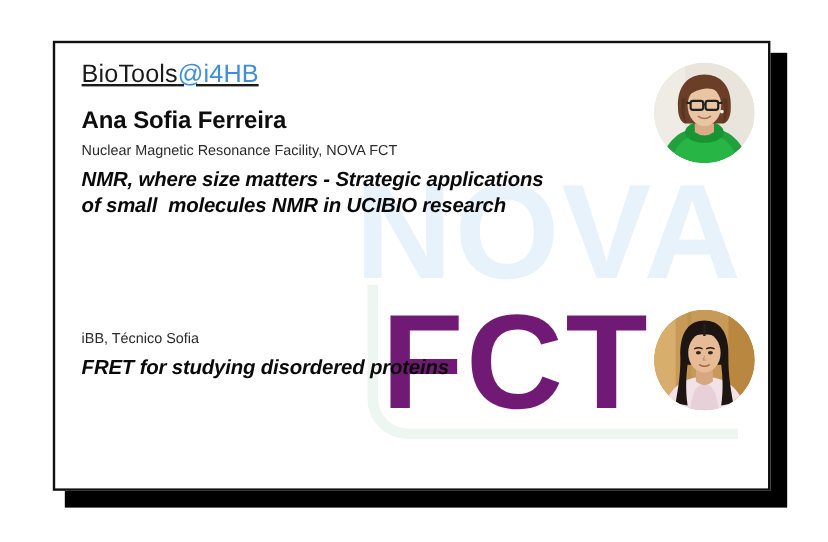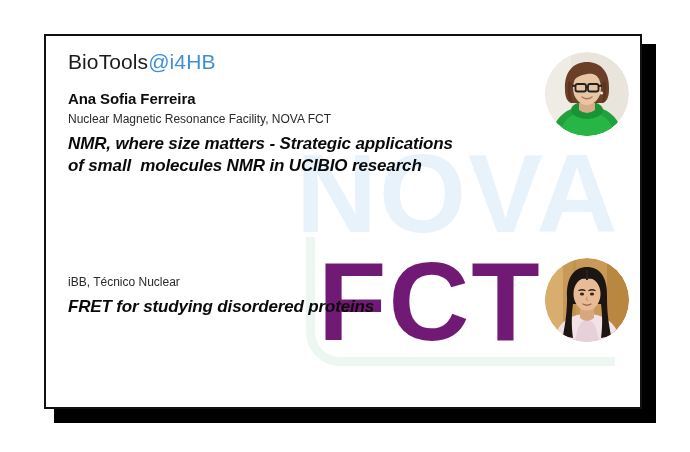--- a/index.html
+++ b/index.html
@@ -92,29 +92,30 @@
 
   .brand {
     position: absolute;
     left: 22px;
     top: 14px;
     font-size: 21px;
     font-weight: 400;
     color: #1a1a1a;
     letter-spacing: 0.1px;
     white-space: nowrap;
+    text-decoration: underline;
   }
   .brand .accent { color: #3f8fd6; }
 
   .entry { position: absolute; left: 22px; }
   .entry.first { top: 54px; }
   .entry.second { top: 239px; }
 
   .person-name {
-    font-size: 15px;
+    font-size: 20px;
     font-weight: 700;
     color: #0d0d0d;
     letter-spacing: -0.1px;
     line-height: 1.18;
     margin: 0 0 4px 0;
     white-space: nowrap;
   }
 
   .person-affil {
     font-size: 12px;
@@ -173,21 +174,21 @@
       <div class="entry first">
         <div class="person-name">Ana Sofia Ferreira</div>
         <div class="person-affil">Nuclear Magnetic Resonance Facility, NOVA FCT</div>
         <div class="talk-title">
           <span class="ln">NMR, where size matters - Strategic applications</span>
           <span class="ln">of small  molecules NMR in UCIBIO research</span>
         </div>
       </div>
 
       <div class="entry second">
-        <div class="person-affil">iBB, Técnico Nuclear</div>
+        <div class="person-affil">iBB, Técnico Sofia</div>
         <div class="talk-title">
           <span class="ln">FRET for studying disordered proteins</span>
         </div>
       </div>
 
       <div class="avatar a1">
         <svg viewBox="0 0 84 84" xmlns="http://www.w3.org/2000/svg">
           <defs>
             <clipPath id="clipA">
                 <circle cx="42" cy="42" r="42"></circle>

